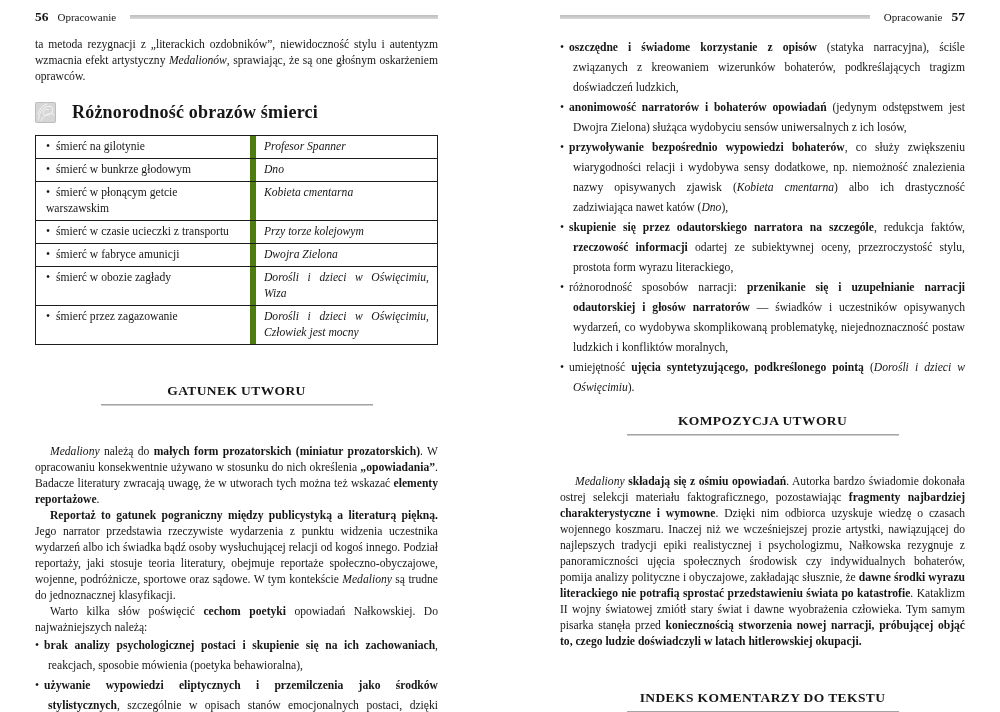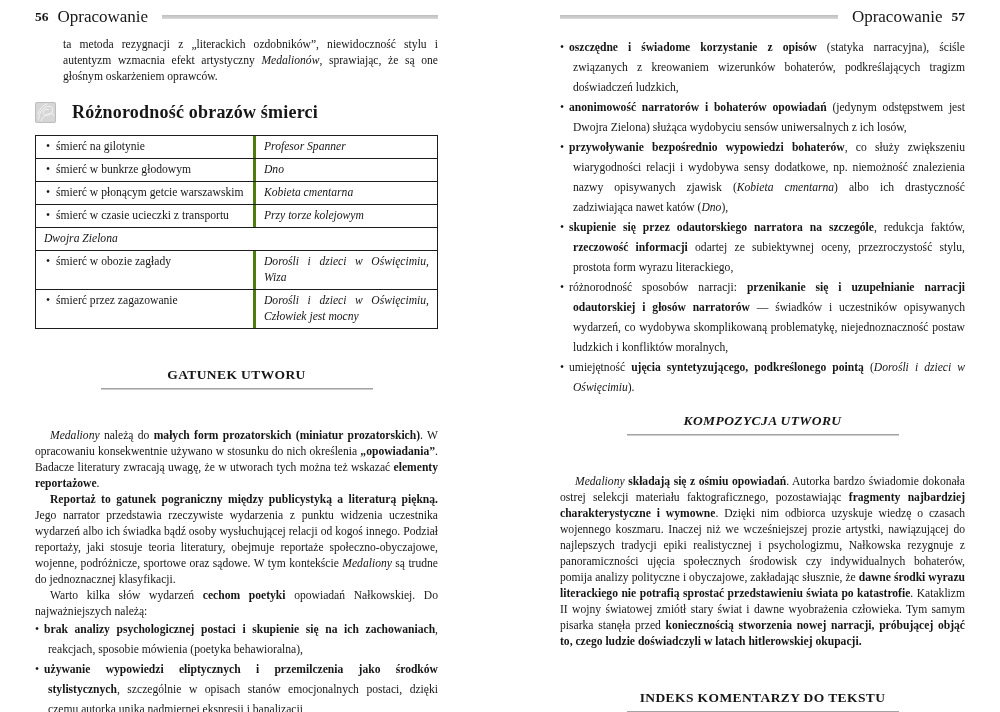--- a/index.html
+++ b/index.html
@@ -9,46 +9,46 @@
     color:#161616;
     position:relative;
   }
   .page { position:absolute; top:10px; }
   .page-left  { left:35px;  width:403px; }
   .page-right { left:560px; width:405px; }
 
   
   .runhead { display:flex; align-items:center; height:14px; }
   .pgnum { font-weight:bold; font-size:13.5px; }
-  .runtitle { font-size:17px; }
+  .runtitle { font-size:11px; }
   .runhead .gap8 { width:9px; }
   .headbar { flex:1; height:4px; background:linear-gradient(to bottom,#bdbdbd,#d9d9d9); }
   .page-left  .headbar { margin-left:14px; }
   .page-right .headbar { margin-right:14px; }
   .page-right .runhead { justify-content:flex-end; }
 
   
   .par { font-size:11.6px; line-height:16px; text-align:justify; }
   .ind { text-indent:15px; }
   .b { font-weight:bold; }
   .i { font-style:italic; }
 
-  .intro { margin-top:13px;margin-left:28px; }
+  .intro { margin-top:13px; }
 
   
   .sectrow { display:flex; align-items:center; margin-top:17px; }
   .medicon { width:21px; height:21px; flex:0 0 21px; display:block; }
   .secttitle { font-weight:bold; font-size:18px; margin-left:16px; letter-spacing:.2px; }
 
   
   .ptable { margin-top:12px; border:1px solid #1c1c1c; }
   .trow { display:grid; grid-template-columns:220px 1fr; }
   .trow + .trow { border-top:1px solid #1c1c1c; }
   .tcell { padding:3px 8px 3px 8px; font-size:11.6px; line-height:16px; }
-  .tleft { border-right:3px solid #4d7c0f; padding-left:10px; }
+  .tleft { border-right:6px solid #4d7c0f; padding-left:10px; }
   .tright { font-style:italic; text-align:justify; }
   .blt { margin-right:6px; }
 
   
   .bighead { margin-top:38px; text-align:center; }
   .bighead .ht { font-weight:bold; font-size:13.5px; letter-spacing:.4px; }
   .rule { height:2px; margin:5px auto 0 auto; width:272px;
           background:linear-gradient(to bottom,#8f8f8f,#e2e2e2); }
 
   .aftergap { margin-top:38px; }
@@ -57,21 +57,21 @@
   .blist { list-style:none; }
   .blist li { font-size:11.6px; line-height:20px; text-align:justify;
               padding-left:13px; text-indent:-13px; }
   .blist li .blt { margin-right:5px; }
 
   
   .indexlist { margin-top:27px; margin-left:22px; list-style:none; }
   .indexlist li { font-size:11.6px; line-height:17px; }
 
   .mt14 { margin-top:14px; }
-  .mt15 { margin-top:15px;font-style:italic; }
+  .mt15 { margin-top:15px; }
   .mt40 { margin-top:40px; }
 </style>
 </head>
 <body>
 
 <div class="page page-left">
 
   <div class="runhead">
     <span class="pgnum">56</span>
     <span class="gap8"></span>
@@ -106,40 +106,41 @@
     </div>
     <div class="trow">
       <div class="tcell tleft"><span class="blt">•</span><span>śmierć w płonącym getcie warszawskim</span></div>
       <div class="tcell tright">Kobieta cmentarna</div>
     </div>
     <div class="trow">
       <div class="tcell tleft"><span class="blt">•</span><span>śmierć w czasie ucieczki z transportu</span></div>
       <div class="tcell tright">Przy torze kolejowym</div>
     </div>
     <div class="trow">
+      <div class="tcell tleft"><span class="blt">•</span><span>śmierć w fabryce amunicji</span></div>
       <div class="tcell tright">Dwojra Zielona</div>
     </div>
     <div class="trow">
       <div class="tcell tleft"><span class="blt">•</span><span>śmierć w obozie zagłady</span></div>
       <div class="tcell tright">Dorośli i dzieci w Oświęcimiu, Wiza</div>
     </div>
     <div class="trow">
       <div class="tcell tleft"><span class="blt">•</span><span>śmierć przez zagazowanie</span></div>
       <div class="tcell tright">Dorośli i dzieci w Oświęcimiu, Człowiek jest mocny</div>
     </div>
   </div>
 
   <div class="bighead">
     <div class="ht">GATUNEK UTWORU</div>
     <div class="rule"></div>
   </div>
 
   <p class="par ind aftergap"><span class="i">Medaliony</span><span> należą do </span><span class="b">małych form prozatorskich (miniatur prozatorskich)</span><span>. W opracowaniu konsekwentnie używano w stosunku do nich określenia </span><span class="b">„opowiadania”</span><span>. Badacze literatury zwracają uwagę, że w utworach tych można też wskazać </span><span class="b">elementy reportażowe</span><span>.</span></p>
   <p class="par ind"><span class="b">Reportaż to gatunek pograniczny między publicystyką a literaturą piękną.</span><span> Jego narrator przedstawia rzeczywiste wydarzenia z punktu widzenia uczestnika wydarzeń albo ich świadka bądź osoby wysłuchującej relacji od kogoś innego. Podział reportaży, jaki stosuje teoria literatury, obejmuje reportaże społeczno-obyczajowe, wojenne, podróżnicze, sportowe oraz sądowe. W tym kontekście </span><span class="i">Medaliony</span><span> są trudne do jednoznacznej klasyfikacji.</span></p>
-  <p class="par ind"><span>Warto kilka słów wydarzeń </span><span class="b">cechom poetyki</span><span> opowiadań Nałkowskiej. Do najważniejszych należą:</span></p>
+  <p class="par ind"><span>Warto kilka słów poświęcić </span><span class="b">cechom poetyki</span><span> opowiadań Nałkowskiej. Do najważniejszych należą:</span></p>
 
   <ul class="blist">
     <li><span class="blt">•</span><span><span class="b">brak analizy psychologicznej postaci i skupienie się na ich zachowaniach</span><span>, reakcjach, sposobie mówienia (poetyka behawioralna),</span></span></li>
     <li><span class="blt">•</span><span><span class="b">używanie wypowiedzi eliptycznych i przemilczenia jako środków stylistycznych</span><span>, szczególnie w opisach stanów emocjonalnych postaci, dzięki czemu autorka unika nadmiernej ekspresji i banalizacji,</span></span></li>
   </ul>
 </div>
 
 <div class="page page-right">
 
   <div class="runhead">

